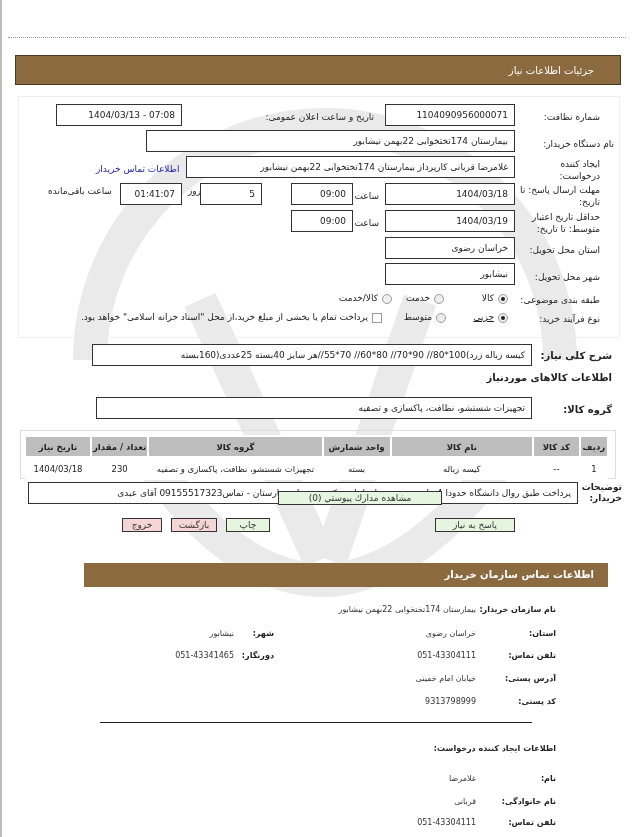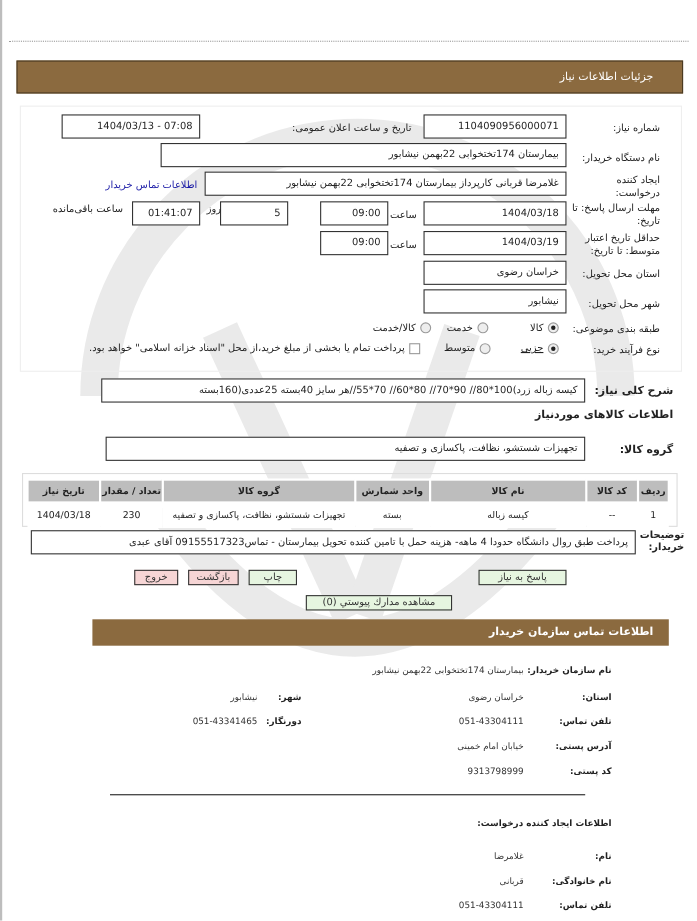--- a/index.html
+++ b/index.html
@@ -61,26 +61,26 @@
     <path d="M 150 460 Q 320 700 500 460"></path>
   </g>
 </svg>
 
 <div class="hdr">
   <span>جزئیات اطلاعات نیاز</span>
 </div>
 
 <div class="panel"></div>
 
-<div class="lbl" style="right:34px; top:111px;">شماره نیاز:</div>
+<div class="lbl" style="right:34px; top:111px;">شماره نظافت:</div>
 <div class="box ltr" style="left:385px; top:104px; width:130px; height:22px;">1104090956000071</div>
 <div class="lbl" style="right:260px; top:111px;">تاریخ و ساعت اعلان عمومی:</div>
 <div class="box ltr" style="left:56px; top:104px; width:126px; height:22px;">1404/03/13 - 07:08</div>
 
-<div class="lbl" style="right:34px; top:138px;">نام دستگاه خریدار:</div>
+<div class="lbl" style="right:20px; top:138px;">نام دستگاه خریدار:</div>
 <div class="box" style="left:146px; top:130px; width:369px; height:22px;">بیمارستان 174تختخوابی 22بهمن  نیشابور</div>
 
 <div class="lbl" style="right:34px; top:158px; width:80px;">ایجاد کننده درخواست:</div>
 <div class="box" style="left:186px; top:156px; width:329px; height:22px;">غلامرضا قربانی  کارپرداز  بیمارستان 174تختخوابی 22بهمن  نیشابور</div>
 <a class="link" style="left:96px; top:164px;">اطلاعات تماس خریدار</a>
 
 <div class="lbl" style="right:34px; top:184px; width:90px;">مهلت ارسال پاسخ: تا تاریخ:</div>
 <div class="box ltr" style="left:385px; top:183px; width:130px; height:22px;">1404/03/18</div>
 <div class="lbl" style="right:255px; top:190px;">ساعت</div>
 <div class="box ltr" style="left:291px; top:183px; width:62px; height:22px;">09:00</div>
@@ -140,21 +140,21 @@
       <td>230</td>
       <td>1404/03/18</td>
     </tr>
   </tbody>
 </table>
 
 <div class="sec-title" style="right:12px; top:482px; width:40px; font-size:9px; line-height:11px;">توضیحات خریدار:</div>
 <div class="box" style="left:28px; top:482px; width:550px; height:22px;">پرداخت طبق روال دانشگاه حدودا 4 ماهه- هزینه حمل با تامین کننده تحویل  بیمارستان - تماس09155517323 آقای عبدی</div>
 
 <div class="btn g" style="left:435px; top:518px; width:80px;">پاسخ به نیاز</div>
-<div class="btn g" style="left:278px; top:541px; width:133px;">مشاهده مدارك پيوستي (0)</div>
+<div class="btn g" style="left:278px; top:491px; width:164px;">مشاهده مدارك پيوستي (0)</div>
 <div class="btn g" style="left:226px; top:518px; width:44px;">چاپ</div>
 <div class="btn r" style="left:171px; top:518px; width:46px;">بازگشت</div>
 <div class="btn r" style="left:122px; top:518px; width:40px;">خروج</div>
 
 <div class="hdr2">
   <span>اطلاعات تماس سازمان خریدار</span>
 </div>
 
 <div class="c-lbl" style="right:78px; top:605px;">نام سازمان خریدار:</div>
 <div class="c-val" style="right:158px; top:605px;">بیمارستان 174تختخوابی 22بهمن نیشابور</div>

